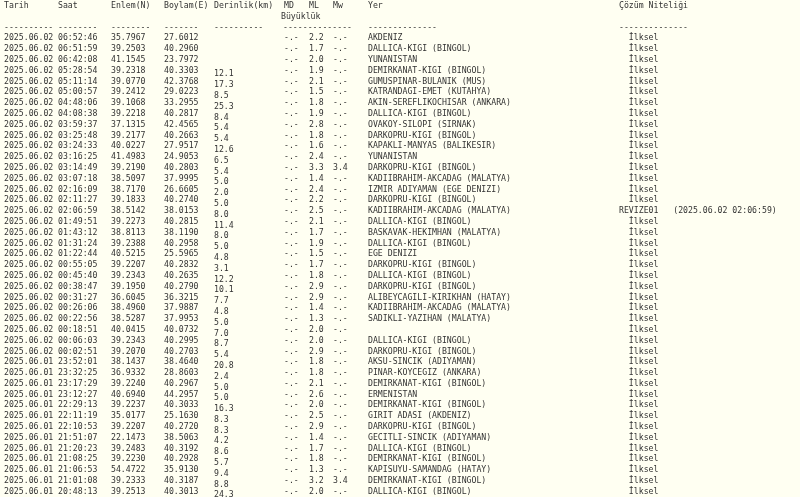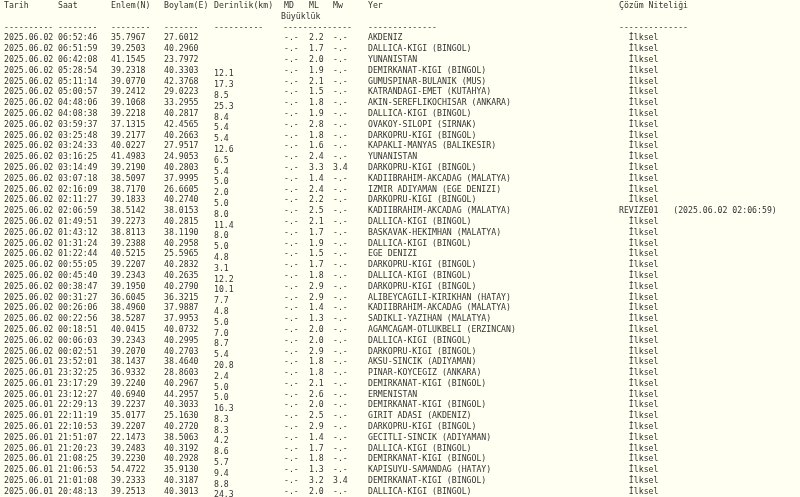--- a/index.html
+++ b/index.html
@@ -434,21 +434,20 @@
 
   <div class="line row">
     <span class="c col-tarih">2025.06.02</span>
     <span class="c col-saat">00:18:51</span>
     <span class="c col-enlem">40.0415</span>
     <span class="c col-boylam">40.0732</span>
     <span class="c col-derinlik">20.8</span>
     <span class="c col-md">-.-</span>
     <span class="c col-ml">2.0</span>
     <span class="c col-mw">-.-</span>
-    <span class="c col-yer">AGAMCAGAM-OTLUKBELI (ERZINCAN)</span>
     <span class="c col-cozum">  İlksel</span>
   </div>
 
   <div class="line row">
     <span class="c col-tarih">2025.06.02</span>
     <span class="c col-saat">00:06:03</span>
     <span class="c col-enlem">39.2343</span>
     <span class="c col-boylam">40.2995</span>
     <span class="c col-derinlik">2.4</span>
     <span class="c col-md">-.-</span>

